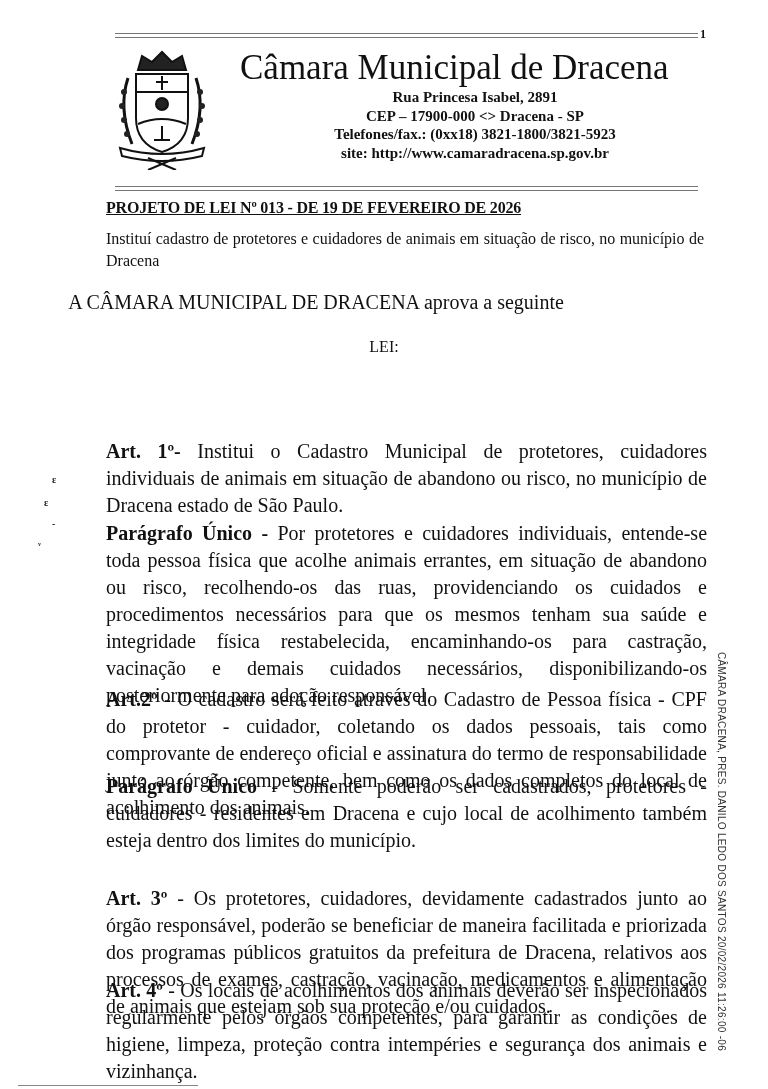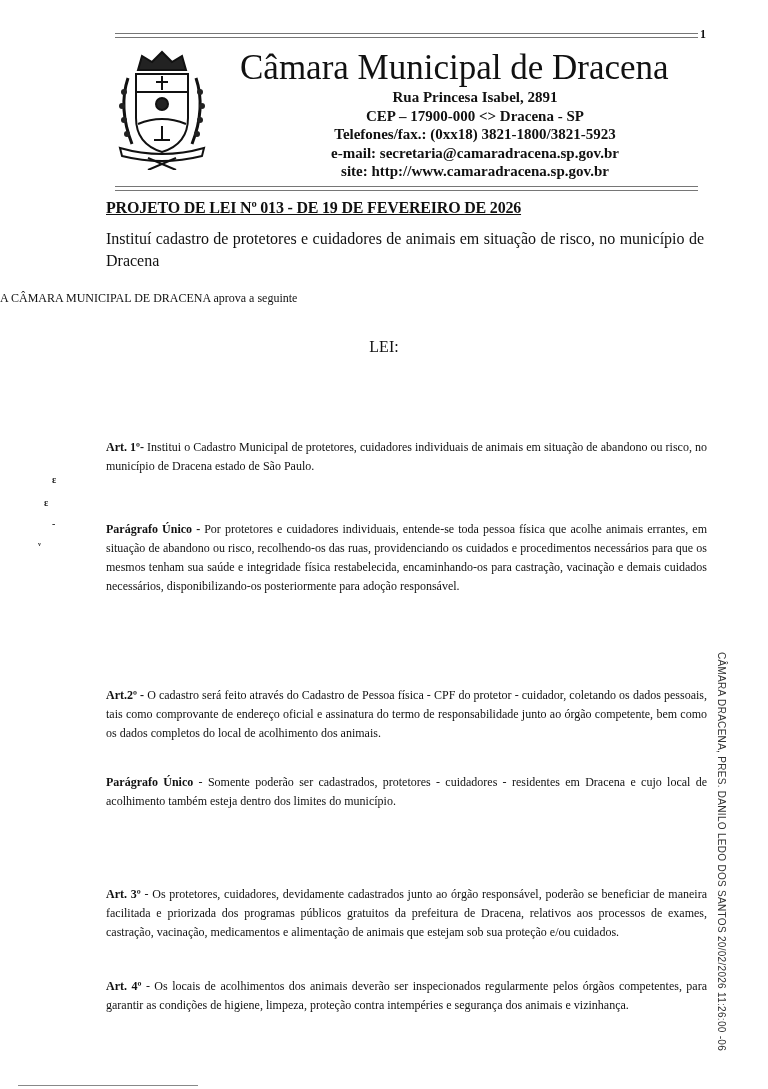--- a/index.html
+++ b/index.html
@@ -6,23 +6,23 @@
   body { width:768px; height:1089px; position:relative; overflow:hidden; font-family:"Liberation Serif", serif; color:#111; }
   .rule { position:absolute; left:115px; width:583px; height:3px; border-top:1px solid #555; border-bottom:1px solid #555; opacity:.8; }
   .rule.top { top:33px; }
   .rule.bot { top:186px; }
   .pagenum { position:absolute; left:700px; top:27px; font-size:12px; font-weight:bold; }
   .crest { position:absolute; left:114px; top:48px; width:96px; height:122px; }
   .header-title { position:absolute; left:240px; top:48px; font-size:35px; line-height:40px; }
   .header-info { position:absolute; left:290px; top:88px; width:370px; text-align:center; font-weight:bold; font-size:15px; line-height:18.5px; }
   .law-title { position:absolute; left:106px; top:199px; font-size:16px; font-weight:bold; text-decoration:underline; letter-spacing:-0.2px; }
   .ementa { position:absolute; left:106px; top:228px; width:598px; font-size:16px; line-height:22px; text-align:justify;font-family:Liberation Serif, serif; }
-  .enact { position:absolute; left:0; width:632px; top:291px; text-align:left; font-size:12px; }
+  .enact { position:absolute; left:0; width:632px; top:291px; text-align:center; font-size:20px; }
   .lei { position:absolute; left:0; width:768px; top:338px; text-align:center; font-size:16px; }
-  .para { position:absolute; left:106px; width:601px; font-size:12px; line-height:19px; text-align:justify; }
+  .para { position:absolute; left:106px; width:601px; font-size:20px; line-height:27px; text-align:justify; }
   .para b { font-weight:bold; }
   #p1 { top:438px; }
   #p2 { top:520px; }
   #p3 { top:686px; }
   #p4 { top:773px; }
   #p5 { top:855px;margin-top:30px; }
   #p6 { top:977px; }
   .stamp { position:absolute; left:716px; top:652px; writing-mode:vertical-rl; font-family:"Liberation Sans", sans-serif; font-size:10px; color:#333; letter-spacing:0.3px; white-space:nowrap; }
   .mark { position:absolute; font-size:10px; font-weight:bold; color:#222; }
   .bottom-line { position:absolute; left:18px; top:1085px; width:180px; height:1px; background:#888; }
@@ -58,21 +58,20 @@
       <circle cx="86" cy="72" r="3"></circle>
       <circle cx="83" cy="86" r="3"></circle>
   </g>
 </svg>
 
 <div class="header-title">Câmara Municipal de Dracena</div>
 <div class="header-info">
   <div>Rua Princesa Isabel, 2891</div>
   <div>CEP – 17900-000  &lt;&gt;  Dracena - SP</div>
   <div>Telefones/fax.: (0xx18) 3821-1800/3821-5923</div>
-  <div>e-mail: secretaria@camaradracena.sp.gov.br</div>
   <div>site: http://www.camaradracena.sp.gov.br</div>
 </div>
 <div class="rule bot"></div>
 
 <div class="law-title">PROJETO DE LEI Nº 013  -  DE  19 DE FEVEREIRO DE 2026</div>
 <div class="ementa">Instituí cadastro de protetores e cuidadores de animais em situação de risco, no município de Dracena</div>
 <div class="enact">A CÂMARA MUNICIPAL DE DRACENA aprova a seguinte</div>
 <div class="lei">LEI:</div>
 
 <div class="para" id="p1"><b>Art. 1º-</b><span> Institui o Cadastro Municipal de protetores, cuidadores individuais de animais em situação de abandono ou risco, no município de Dracena estado de São Paulo.</span></div>

